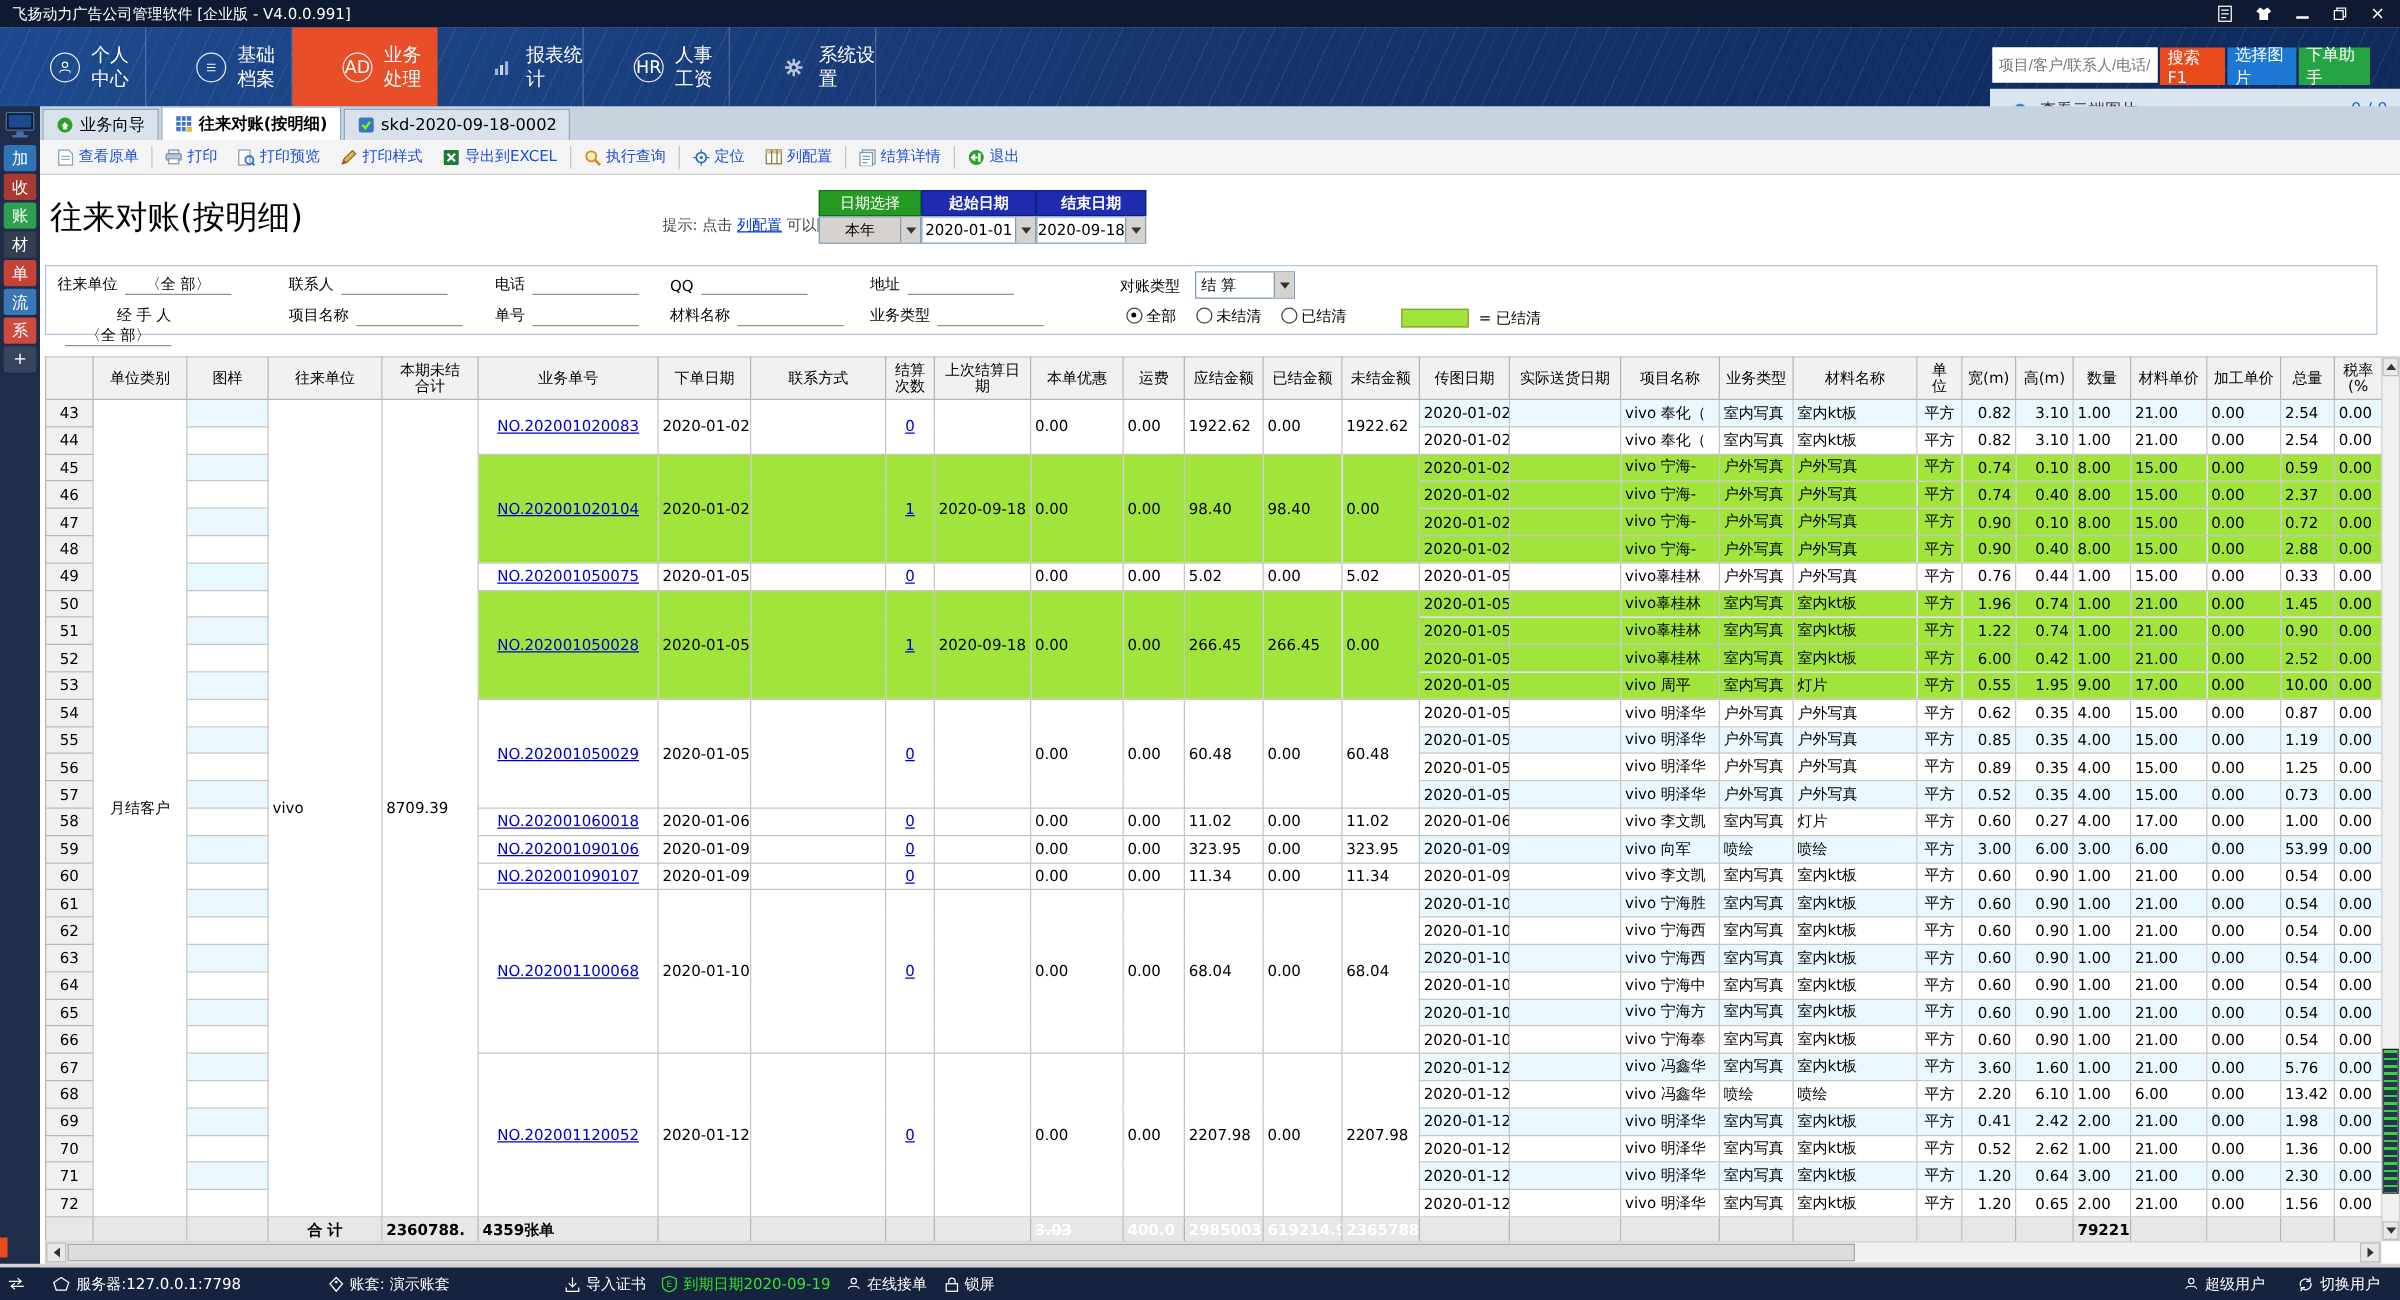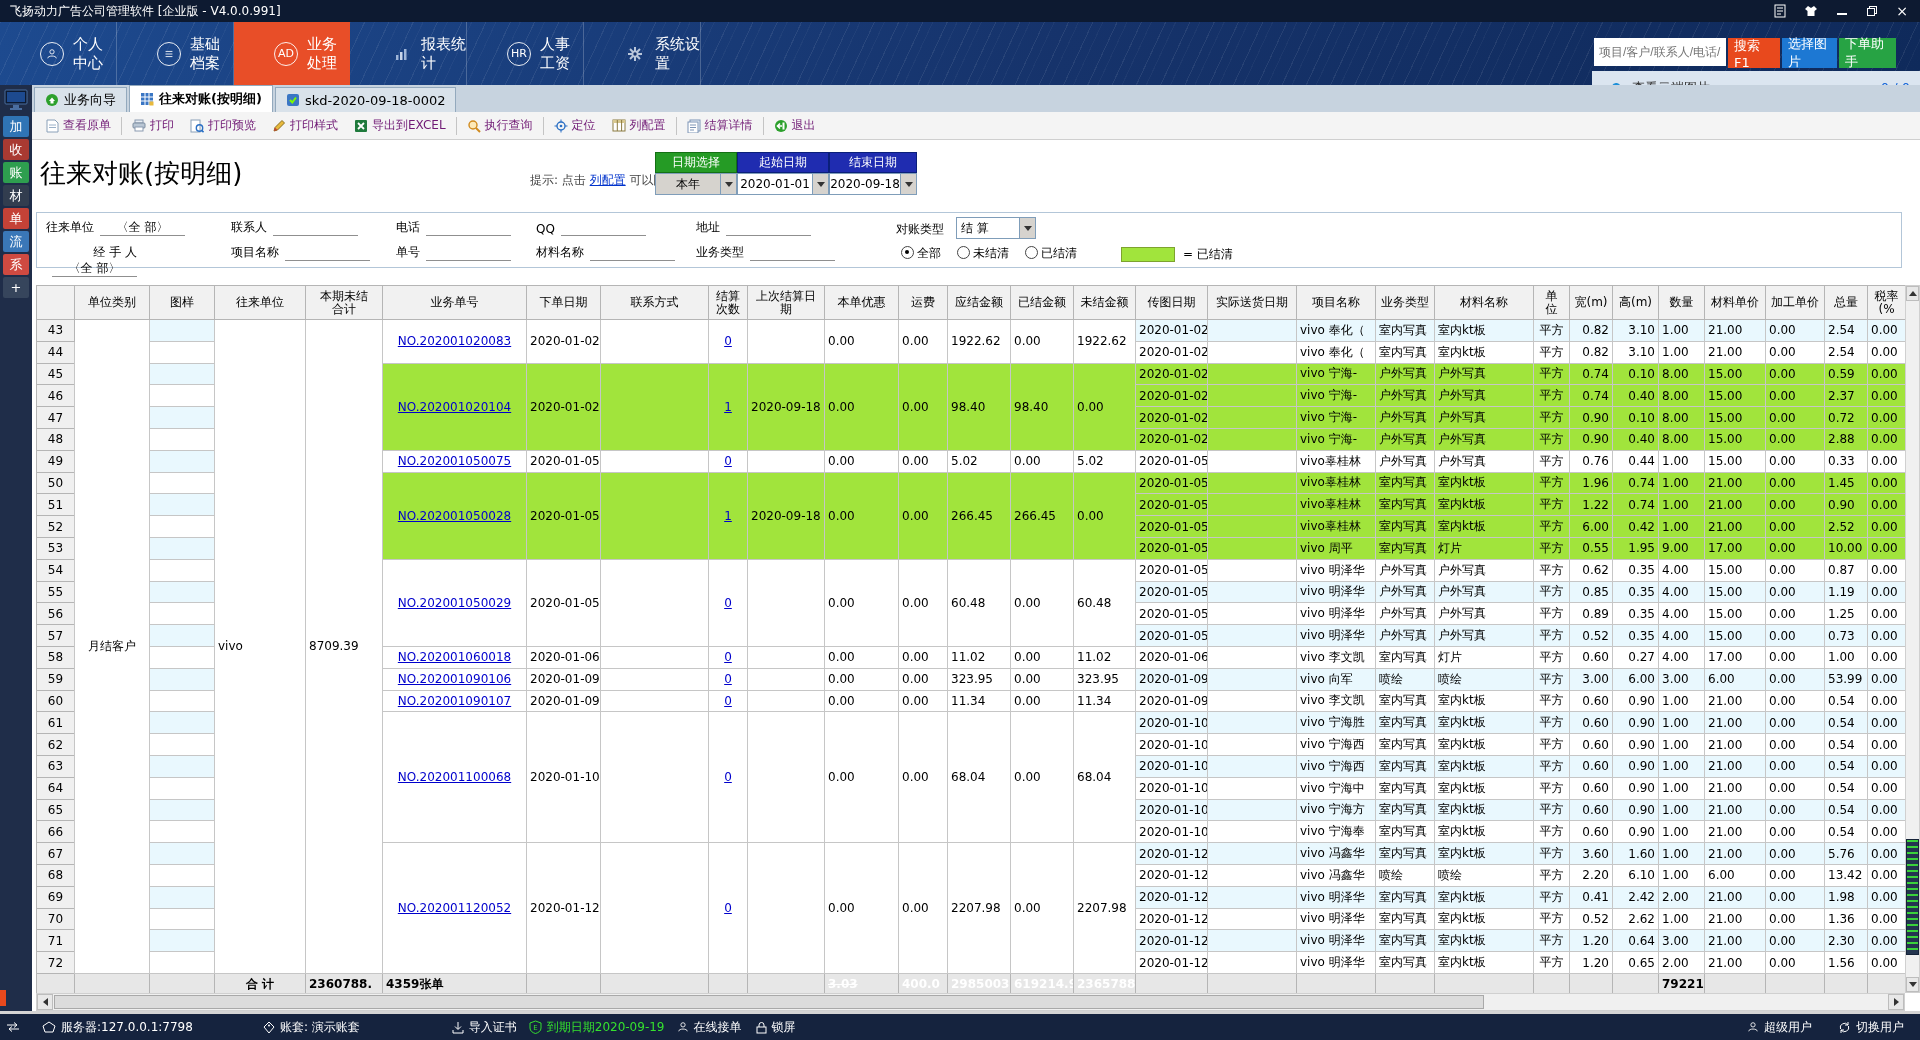--- a/index.html
+++ b/index.html
@@ -17,21 +17,21 @@
   
   #navbar{left:0;top:22px;width:1920px;height:76px;
           background:linear-gradient(100deg,#1d4a8f,#16336b 55%,#0f2a5b),#16336b;}
   #navbar .streaks{position:absolute;inset:0;
      background:repeating-linear-gradient(115deg,rgba(255,255,255,.08) 0 1px,transparent 1px 9px,rgba(255,255,255,.04) 9px 10px,transparent 10px 22px);}
   .navitems{position:absolute;left:0;top:0;height:63px;display:flex;}
   .navitem{width:116px;height:63px;display:flex;align-items:center;justify-content:center;
            gap:9px;color:#fff;font-size:15px;cursor:pointer;border-right:1px solid rgba(255,255,255,.22);}
   .navitem.active{background:#e84e28;border-right:none;}
   .nicon{width:22px;height:22px;display:flex;align-items:center;justify-content:center;
-         border:1px solid rgba(255,255,255,.9);border-radius:50%;font-size:11px;flex:0 0 auto;margin-left:40px;}
+         border:1px solid rgba(255,255,255,.9);border-radius:50%;font-size:14px;flex:0 0 auto;margin-left:40px;}
 
   
   #searchrow{left:1594px;top:38px;height:30px;display:flex;}
   #searchinput{width:132px;height:28px;border:1px solid #fff;background:#fff;color:#9a9a9a;
                font-size:12px;padding:0 4px;box-sizing:border-box;}
   .qbtn{height:30px;display:flex;align-items:center;justify-content:center;color:#fff;
         font-size:13px;cursor:pointer;padding:0 6px;box-sizing:border-box;}
   #btn-search{width:52px;background:#e8491d;margin-left:2px;}
   #btn-pick{width:55px;background:#1d78d3;margin-left:2px;}
   #btn-helper{width:57px;background:#27a344;margin-left:2px;}
@@ -49,34 +49,34 @@
   
   #tabstrip{left:32px;top:85px;width:1888px;height:27px;background:#c7d3df;border-bottom:1px solid #93a9bd;
             display:flex;align-items:flex-end;}
   .tab{height:24px;display:flex;align-items:center;gap:5px;padding:0 10px;font-size:13px;
        cursor:pointer;border:1px solid #93a9bd;border-bottom:none;background:#d9e2ea;margin-left:2px;}
   .tab.active{background:#fff;font-weight:bold;height:26px;}
 
   
   #toolbar{left:32px;top:112px;width:1888px;height:28px;background:#f4f4f4;border-bottom:1px solid #cfcfcf;
            display:flex;align-items:center;padding-left:6px;box-sizing:border-box;}
-  .tbtn{display:flex;align-items:center;gap:4px;font-size:12px;color:#701a75;padding:0 8px;height:22px;cursor:pointer;}
+  .tbtn{display:flex;align-items:center;gap:4px;font-size:12px;color:#1d4ed8;padding:0 8px;height:22px;cursor:pointer;}
   .tsep{width:1px;height:18px;background:#c4c4c4;margin:0 2px;}
 
   
   #content{left:32px;top:140px;width:1888px;height:871px;background:#fff;}
   #pagetitle{left:40px;top:156px;font-size:26px;color:#000;}
   #hint{left:530px;top:172px;font-size:12px;color:#444;}
   #hint a{color:#0033cc;text-decoration:underline;cursor:pointer;}
 
   
   #datefilter{left:655px;top:152px;display:grid;grid-template-columns:82px 92px 88px;}
   .dfh{height:19px;color:#fff;font-size:12px;display:flex;align-items:center;justify-content:center;border:1px solid #0a1f7a;}
   .dfh.green{background:#259b25;border-color:#147014;}
-  .dfh.blue{background:#1f2cb0;}
+  .dfh.blue{background:#1f2cb0;font-weight:bold;}
   .dd{height:22px;border:1px solid #7f9db9;display:flex;align-items:center;font-size:12px;
       box-sizing:border-box;background:#fff;cursor:pointer;}
   .dd .txt{flex:1;text-align:center;}
   .dd .arr{width:15px;height:100%;background:#d6d3ce;border-left:1px solid #7f9db9;display:flex;align-items:center;justify-content:center;}
   .dd.gray{background:#d6d3ce;}
   .tri{width:0;height:0;border-left:4px solid transparent;border-right:4px solid transparent;border-top:5px solid #333;}
 
   
   #filterpanel{left:36px;top:212px;width:1866px;height:56px;border:1px solid #b3c6d8;background:#fff;box-sizing:border-box;}
   .ff{position:absolute;display:flex;align-items:flex-end;font-size:12px;height:17px;}

